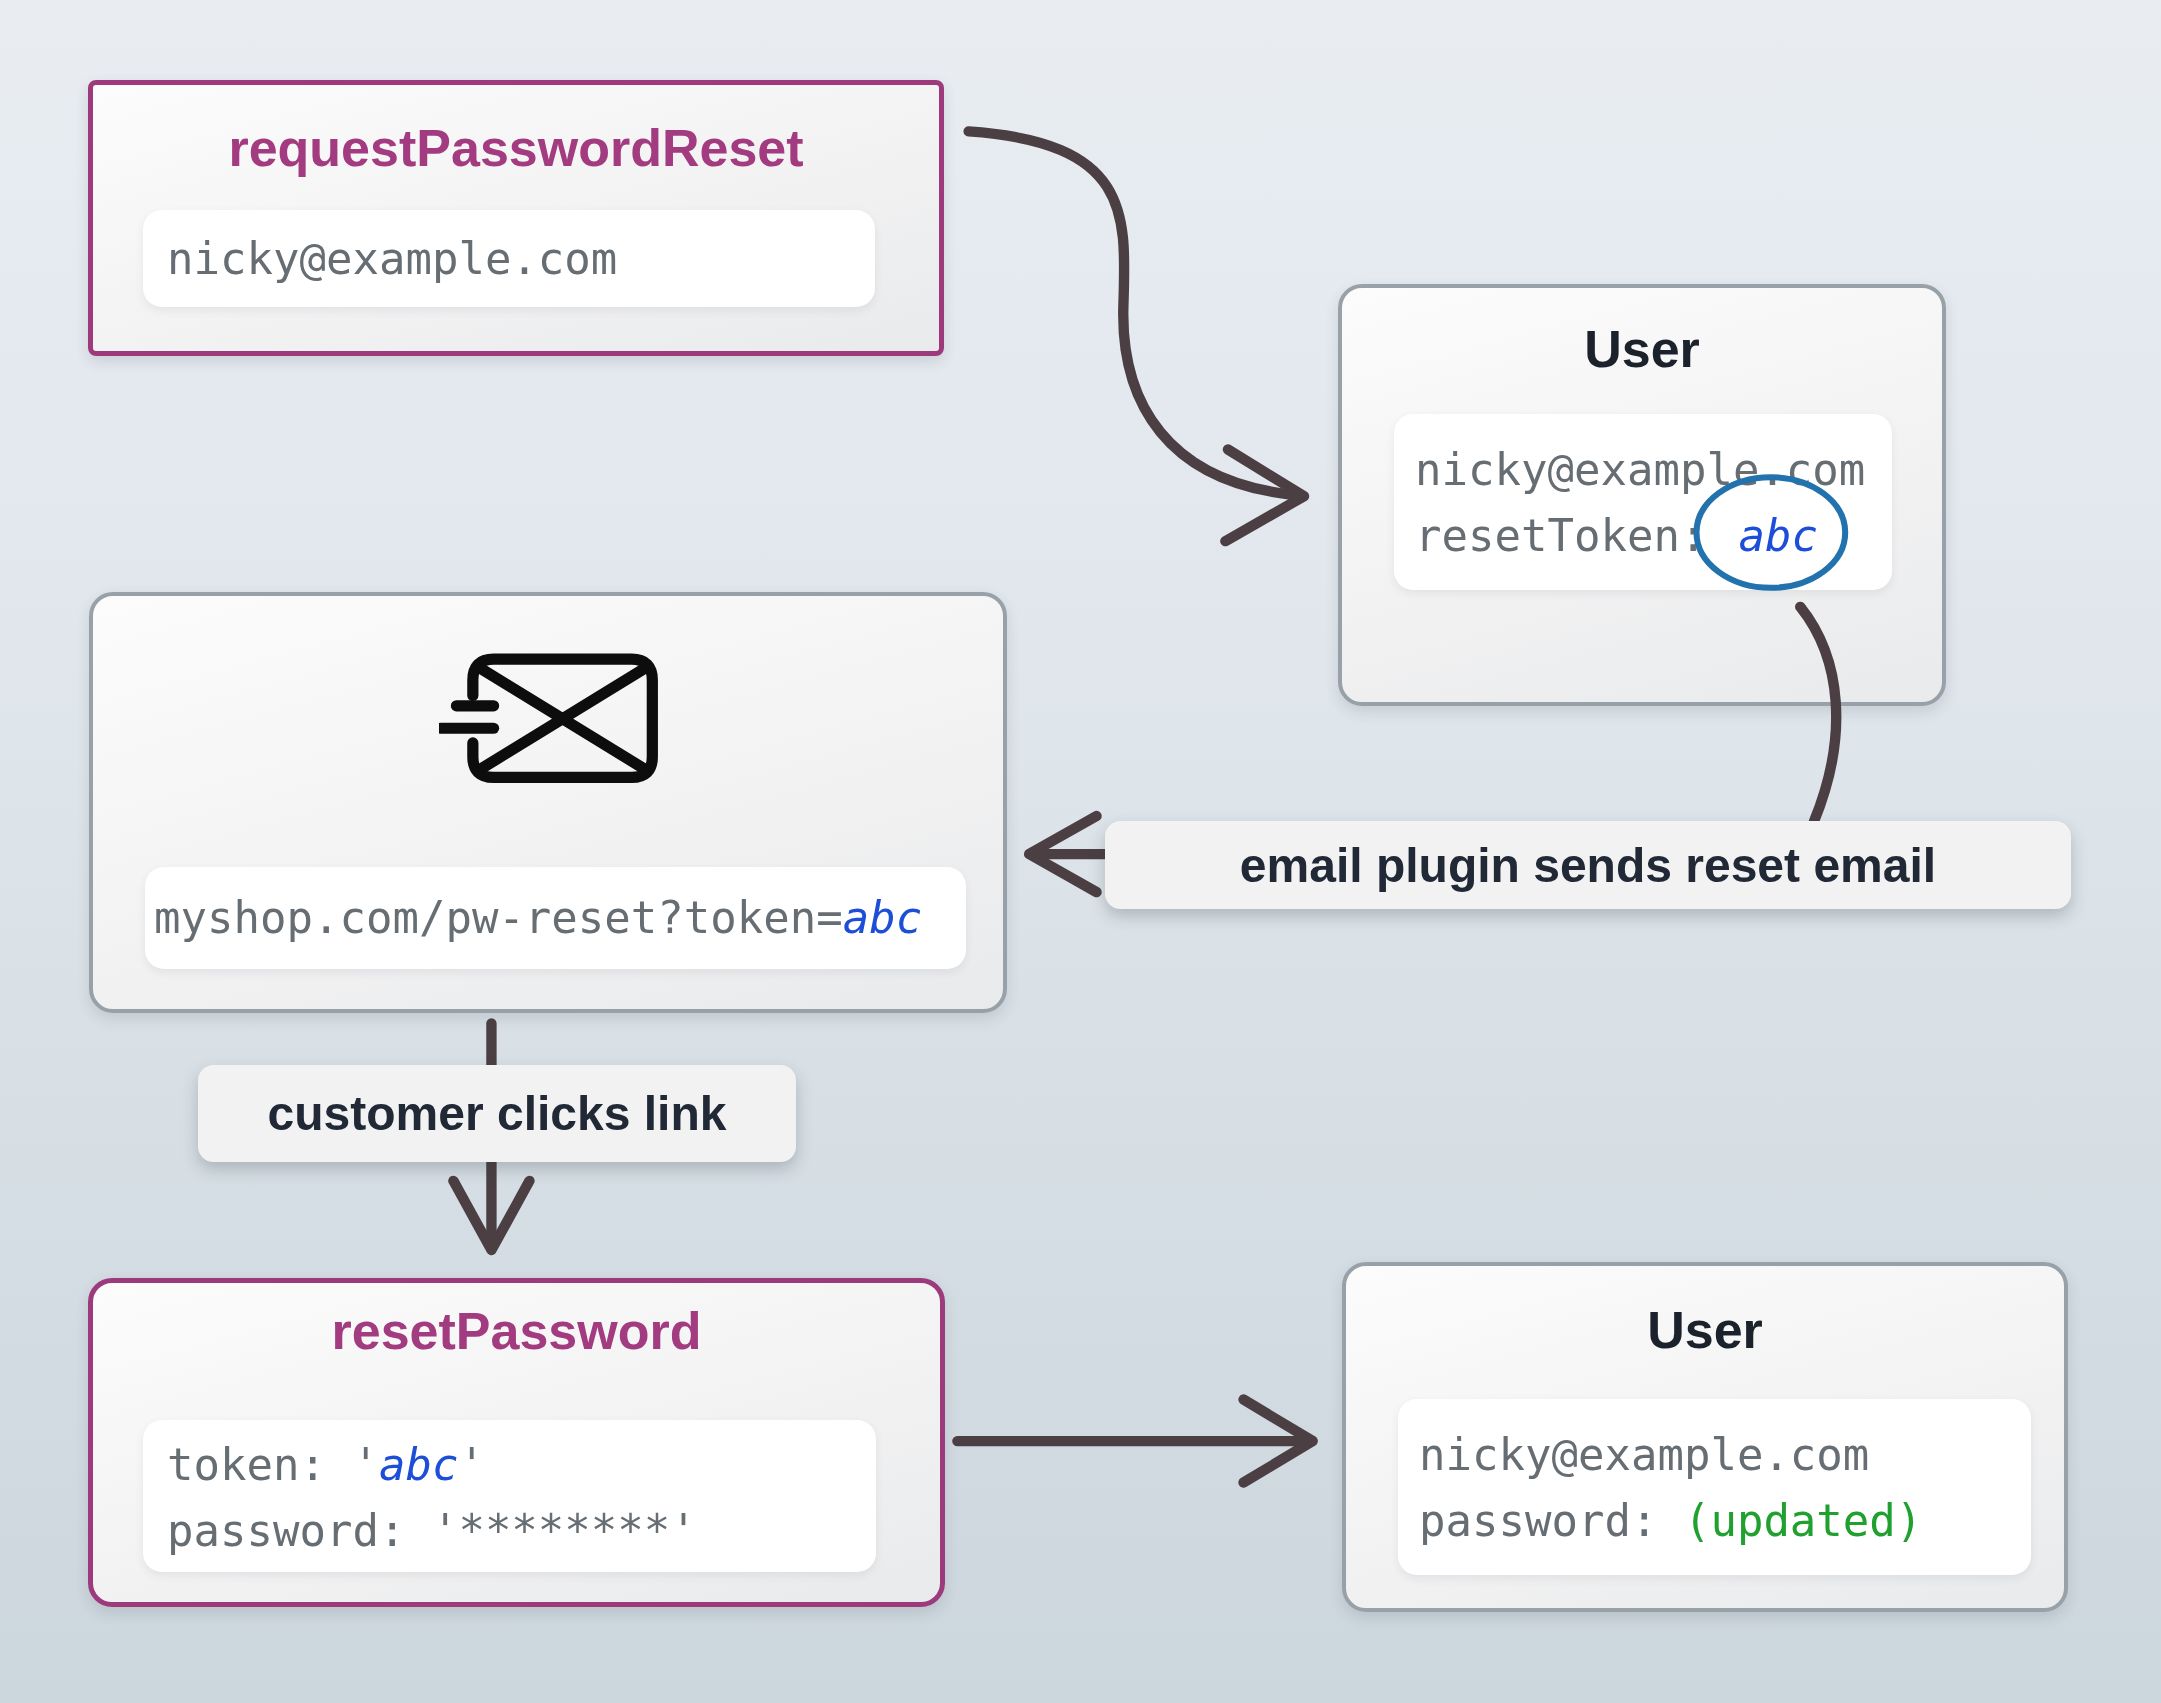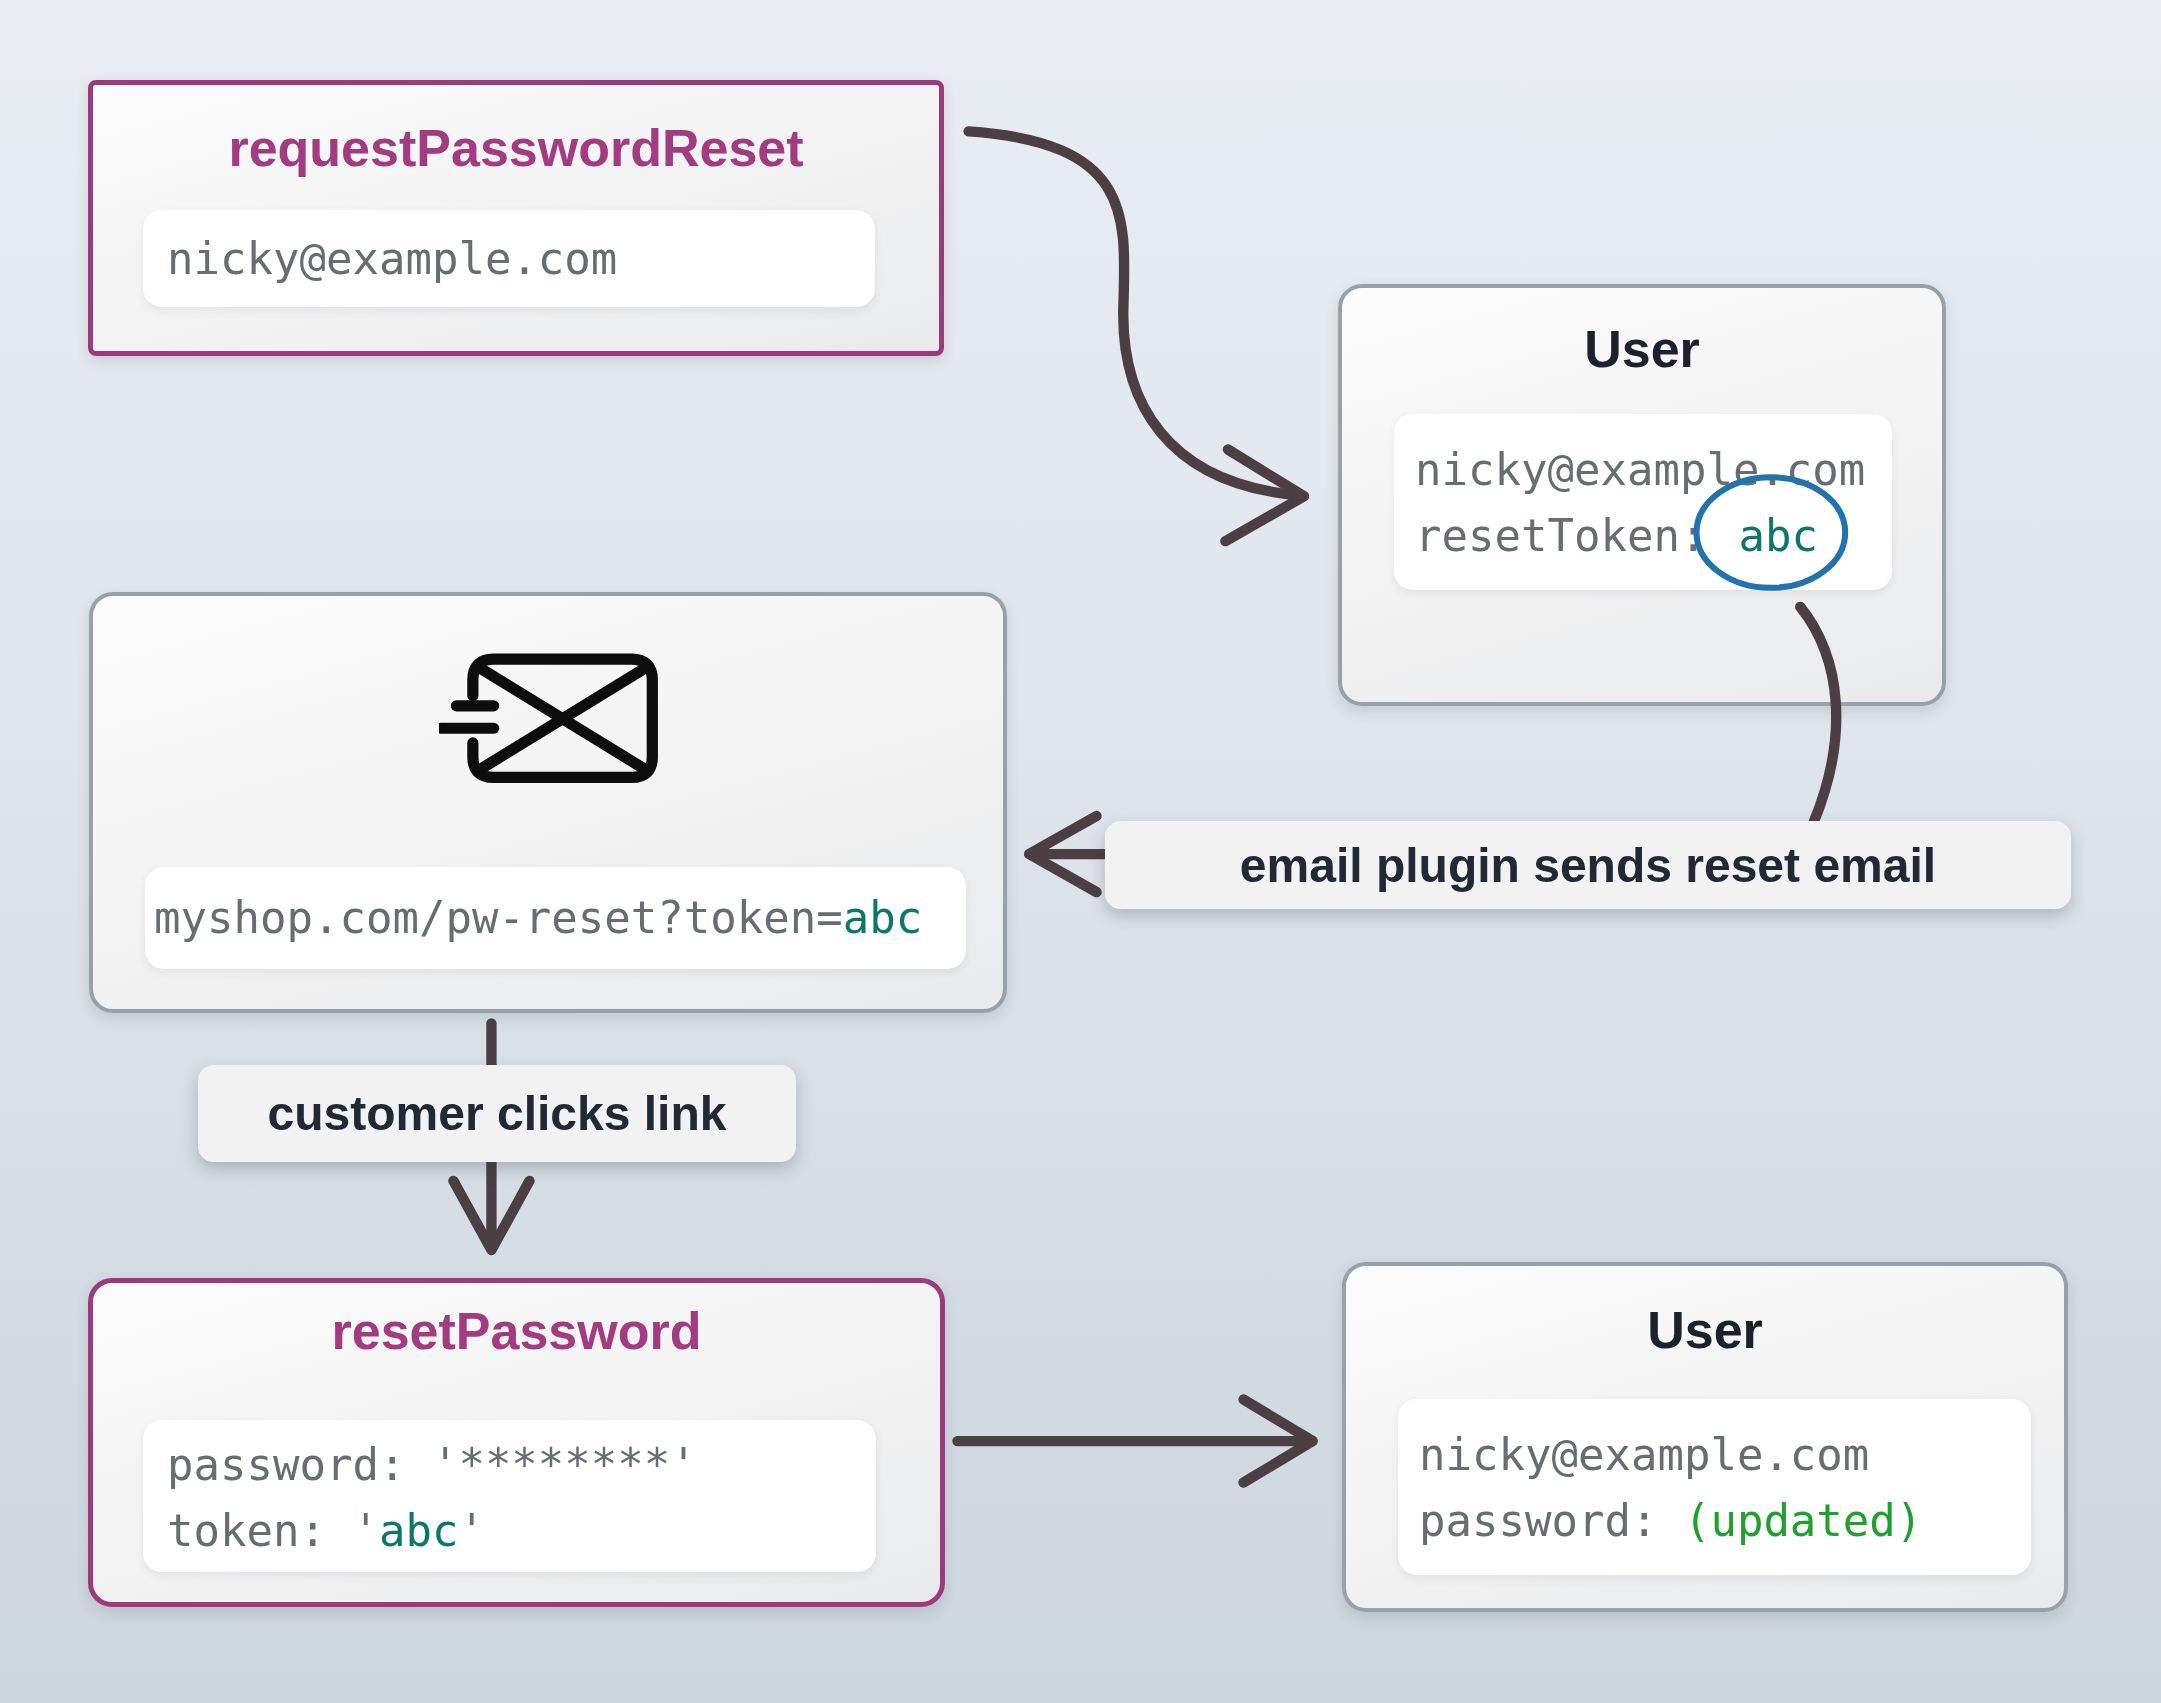--- a/index.html
+++ b/index.html
@@ -43,21 +43,21 @@
     box-sizing: border-box;
   }
 
   .code {
     font-family: "DejaVu Sans Mono", "Liberation Mono", monospace;
     font-size: 44px;
     line-height: 66px;
     color: #666d73;
     white-space: pre;
   }
-  .code .tok-blue  { color: #0f766e; }
+  .code .tok-blue  { color: #1d4ed8; font-style: italic; }
   .code .tok-green { color: #1fa02f; }
 
   .edge-label {
     position: absolute;
     background: #f2f2f3;
     border-radius: 15.6px;
     box-shadow: 0 7px 15.6px rgba(45, 55, 65, 0.25);
     display: flex;
     align-items: center;
     justify-content: center;
@@ -113,22 +113,22 @@
       </g>
     </svg>
     <div class="pill" style="left:52px; top:271px; width:821px; height:102px; display:flex; align-items:center; padding-left:9px;">
       <span class="code"><span>myshop.com/pw-reset?token=</span><span class="tok-blue">abc</span></span>
     </div>
   </div>
 
   <div class="node purple" style="left:88px; top:1278px; width:857px; height:329px;">
     <div class="node-title purple-text" style="top:21px;">resetPassword</div>
     <div class="pill" style="left:50px; top:137px; width:733px; height:152px; padding:12px 0 0 24px;">
+      <div class="code"><span>token: '</span><span class="tok-blue">abc</span><span>'</span></div>
       <div class="code">password: '********'</div>
-      <div class="code"><span>token: '</span><span class="tok-blue">abc</span><span>'</span></div>
     </div>
   </div>
 
   <div class="node gray" style="left:1342px; top:1262px; width:726px; height:350px;">
     <div class="node-title dark-text" style="top:37px;">User</div>
     <div class="pill" style="left:52px; top:133px; width:633px; height:176px; padding:22.5px 0 0 21px;">
       <div class="code">nicky@example.com</div>
       <div class="code"><span>password: </span><span class="tok-green">(updated)</span></div>
     </div>
   </div>

